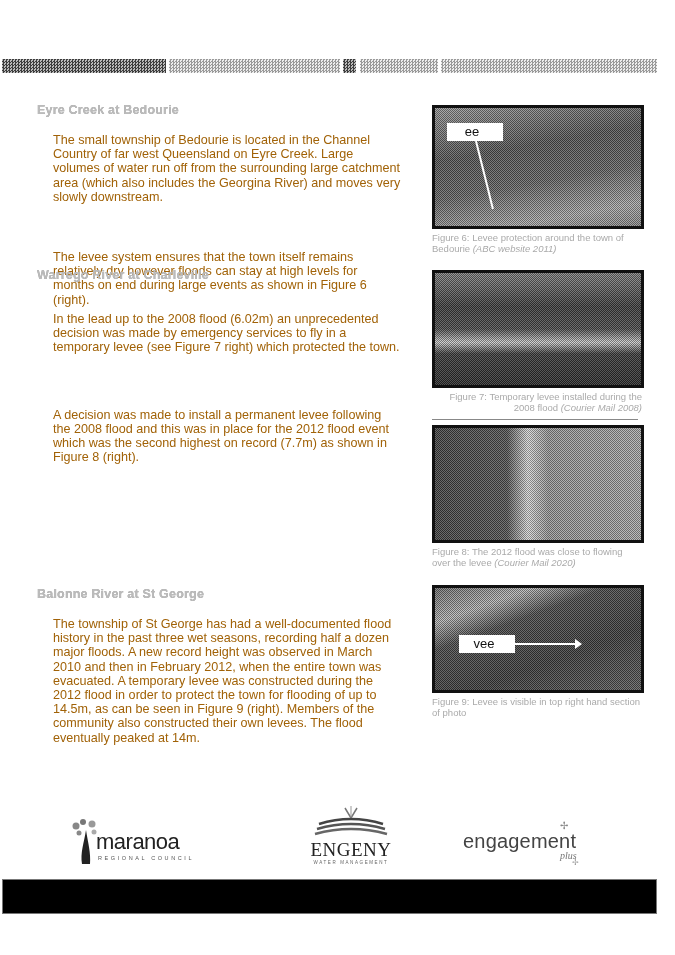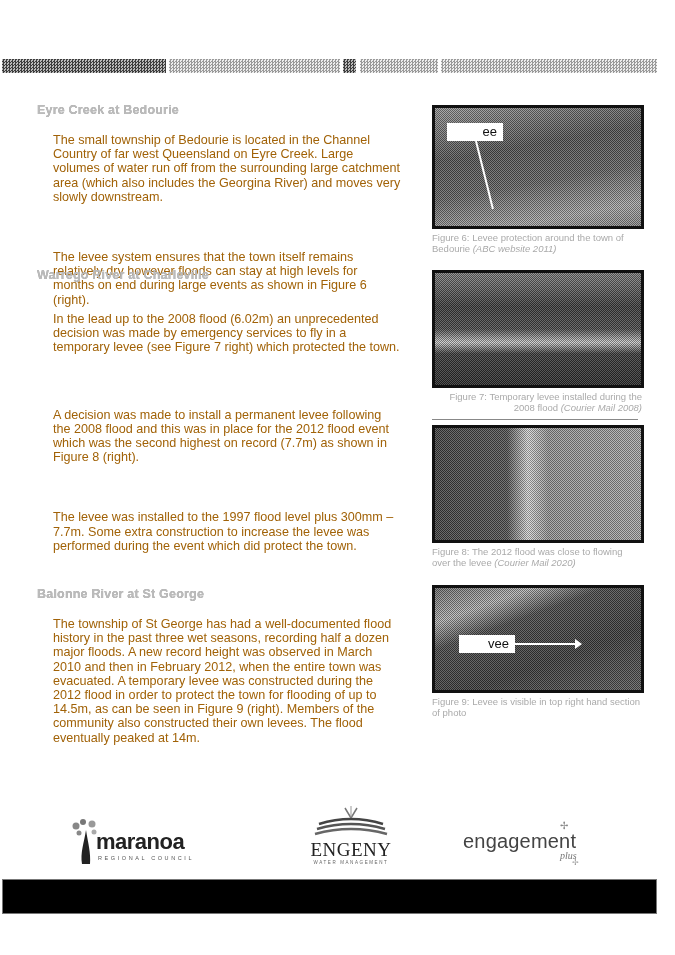--- a/index.html
+++ b/index.html
@@ -34,32 +34,32 @@
   .photo.p7 { height: 112px; background:
              repeating-conic-gradient(rgba(0,0,0,0.4) 0% 25%, rgba(255,255,255,0.15) 0% 50%) 0 0/2px 2px,
              linear-gradient(180deg, #888 0%, #444 30%, #555 50%, #cfcfcf 62%, #444 72%, #333 100%); }
   .photo.p8 { height: 112px; background:
              repeating-conic-gradient(rgba(0,0,0,0.35) 0% 25%, rgba(255,255,255,0.2) 0% 50%) 0 0/2px 2px,
              linear-gradient(90deg, #444 0%, #555 35%, #d8d8d8 45%, #999 55%, #aaa 100%); }
   .photo.p9 { height: 102px; background:
              repeating-conic-gradient(rgba(0,0,0,0.4) 0% 25%, rgba(255,255,255,0.15) 0% 50%) 0 0/2px 2px,
              linear-gradient(160deg, #777 0%, #bbb 20%, #555 35%, #444 65%, #666 100%); }
   .photo-label { position: absolute; background: #fff; color: #111; font-size: 13px;
-                 padding: 0; text-align: right; }
+                 padding: 0; text-align: center; }
   .p6 .photo-label { left: 12px; top: 15px; width: 50px; height: 18px; line-height: 18px; padding-right: 6px; }
   .p9 .photo-label { left: 24px; top: 47px; width: 50px; height: 18px; line-height: 18px; padding-right: 6px; }
   .arrow-line { position: absolute; background: #fff; }
   .caption { font-size: 9.5px; line-height: 11px; color: #aaa; margin-top: 3px; width: 210px; }
   .caption .src { font-style: italic; }
   .rule { height: 1px; background: #888; width: 206px; margin-top: 6px; }
 
   
   .logo { position: absolute; }
   .maranoa { left: 70px; top: 818px; width: 140px; height: 48px; }
-  .maranoa-word { position: absolute; left: 26px; top: 11px; font-size: 22px; font-weight: bold;
+  .maranoa-word { position: absolute; left: 26px; top: 11px; font-size: 22px; font-weight: normal;
                   color: #222; letter-spacing: -0.5px; }
   .maranoa-sub { position: absolute; left: 28px; top: 37px; font-size: 5.5px; color: #555;
                  letter-spacing: 2.6px; }
   .engeny { left: 301px; top: 806px; width: 100px; height: 60px; text-align: center; }
   .engeny-word { position: absolute; left: 0; top: 33px; width: 100px; font-family: "Liberation Serif", serif;
                  font-size: 19px; color: #222; letter-spacing: 0.5px; }
   .engeny-sub { position: absolute; left: 0; top: 54px; width: 100px; font-size: 4.5px; color: #666; letter-spacing: 1.6px; }
   .engagement { left: 460px; top: 820px; width: 140px; height: 50px; }
   .engagement-word { position: absolute; left: 3px; top: 10px; font-size: 20px; color: #444; letter-spacing: 0.2px; }
   .engagement-plus { position: absolute; left: 100px; top: 30px; font-family: "Liberation Serif", serif;
@@ -86,21 +86,20 @@
   <p class="para">The levee system ensures that the town itself remains relatively dry however floods can stay at high levels for months on end during large events as shown in Figure 6 (right).</p>
 </div>
 
 <div class="col" style="top:268px;">
   <h3 class="heading">Warrego River at Charleville</h3>
   <div class="gap"></div>
   <p class="para">In the lead up to the 2008 flood (6.02m) an unprecedented decision was made by emergency services to fly in a temporary levee (see Figure 7 right) which protected the town.</p>
   <div class="gap" style="height:21px;"></div>
   <p class="para">A decision was made to install a permanent levee following the 2008 flood and this was in place for the 2012 flood event which was the second highest on record (7.7m) as shown in Figure 8 (right).</p>
   <div class="gap"></div>
-  <p class="para">The levee was installed to the 1997 flood level plus 300mm – 7.7m. Some extra construction to increase the levee was performed during the event which did protect the town.</p>
 </div>
 
 <div class="col" style="top:587px;">
   <h3 class="heading">Balonne River at St George</h3>
   <p class="para">The township of St George has had a well-documented flood history in the past three wet seasons, recording half a dozen major floods. A new record height was observed in March 2010 and then in February 2012, when the entire town was evacuated. A temporary levee was constructed during the 2012 flood in order to protect the town for flooding of up to 14.5m, as can be seen in Figure 9 (right). Members of the community also constructed their own levees. The flood eventually peaked at 14m.</p>
 </div>
 
 <div class="fig" style="top:105px;">
   <div class="photo p6">
     <div class="photo-label">ee</div>

